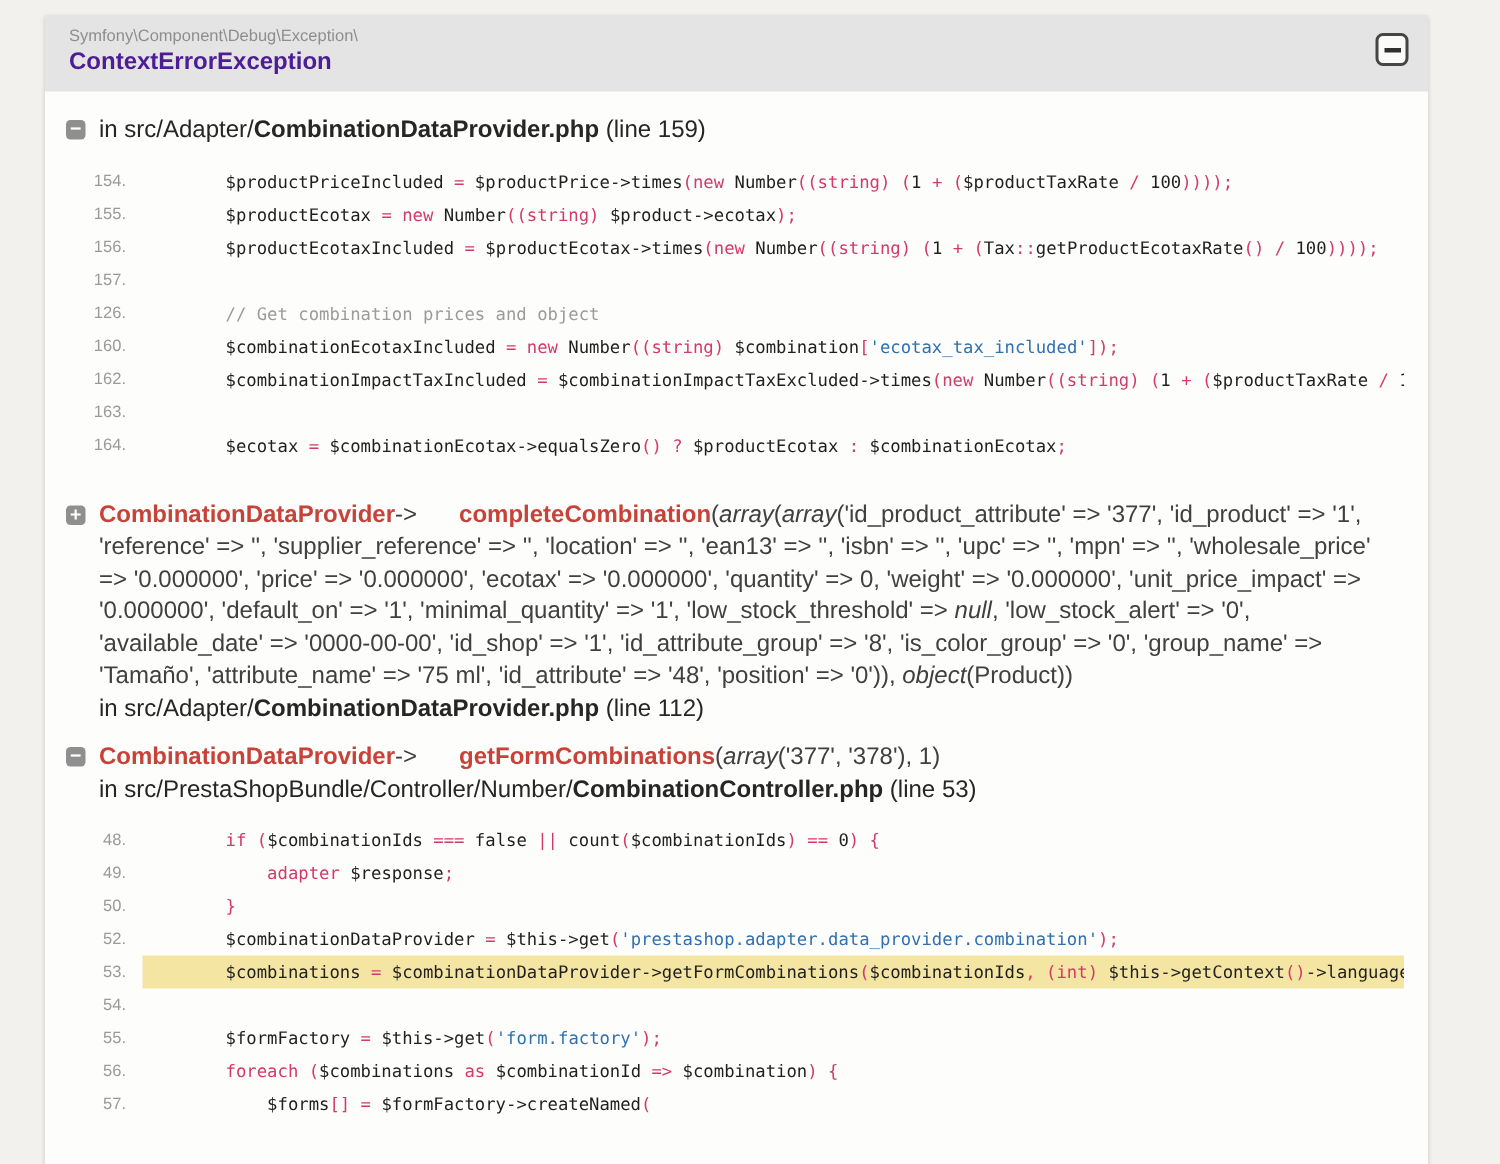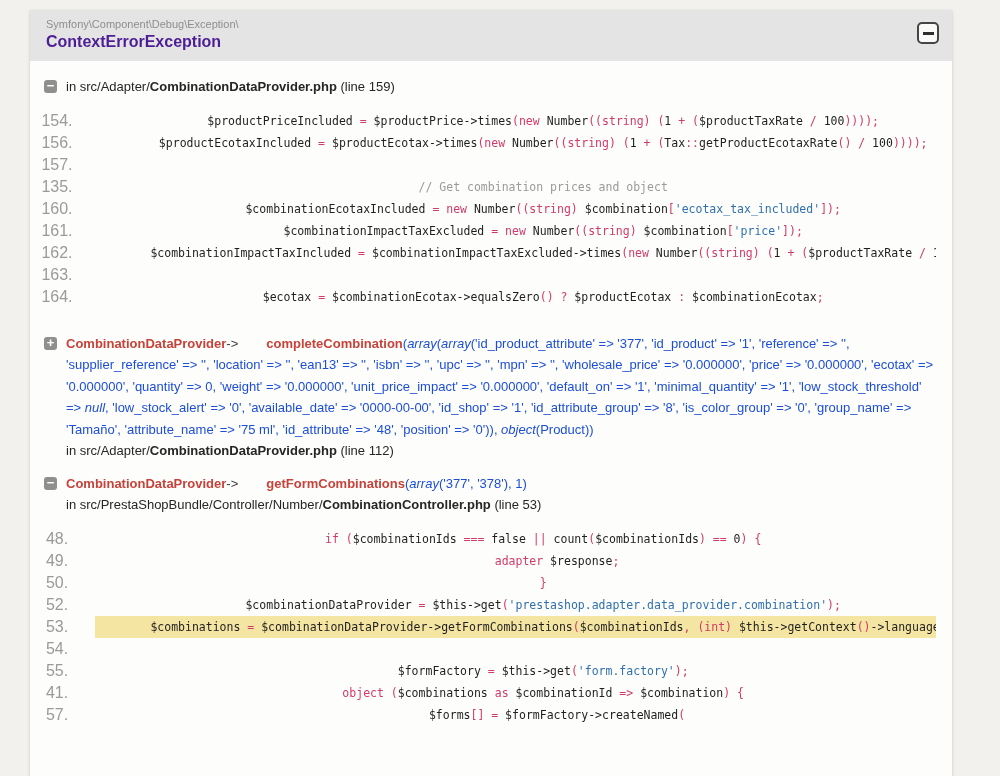--- a/index.html
+++ b/index.html
@@ -12,34 +12,34 @@
   .exc-toggle{position:absolute;top:12px;right:13px;width:22px;height:22px;
     border:2px solid #454545;border-radius:5px;background:#fafaf9;
     display:flex;align-items:center;justify-content:center;padding:0;cursor:pointer;}
   .exc-toggle .bar{width:11px;height:3px;background:#2f2f2f;}
   .trace-body{padding:10px 0 40px;}
   .trace-block{margin-bottom:6px;}
   .trace-head{display:flex;gap:9px;padding:5px 14px 0;}
   .tog{flex:0 0 13px;width:13px;height:13px;border-radius:3px;background:#8f8f8f;
     color:#fff;font-weight:bold;font-size:13px;line-height:12px;text-align:center;
     margin-top:4px;cursor:pointer;user-select:none;}
-  .trace-text{flex:1;font-size:13px;line-height:21.5px;color:#2a2a2a;padding-right:4px;}
+  .trace-text{flex:1;font-size:16px;line-height:21.5px;color:#2a2a2a;padding-right:4px;}
   .cls{color:var(--trace-red,#c7433a);font-weight:bold;}
   .arw{color:#3c3c3c;}
   .mth{color:var(--trace-red,#c7433a);font-weight:bold;margin-left:28px;}
-  .args{color:#1d4ed8;}
+  .args{color:#404040;}
   .args i{font-style:italic;}
   .loc-line{color:#262626;}
   .loc-line .file{font-weight:bold;}
   .code{margin:12px 0 20px;}
   .code-line{display:flex;height:22px;font-family:"DejaVu Sans Mono",monospace;
     font-size:11.5px;white-space:pre;padding-right:16px;}
-  .ln{flex:0 0 65px;box-sizing:border-box;padding-right:11px;text-align:center;
-    color:#9a9a9a;font-size:16px;line-height:22px;font-family:"Liberation Sans",sans-serif;}
-  .cd{flex:1;line-height:22px;height:22px;overflow:hidden;text-align:center;}
+  .ln{flex:0 0 65px;box-sizing:border-box;padding-right:11px;text-align:right;
+    color:#9a9a9a;font-size:11px;line-height:22px;font-family:"Liberation Sans",sans-serif;}
+  .cd{flex:1;line-height:22px;height:22px;overflow:hidden;}
   .code-line.hl .cd{background:var(--highlight-bg,#f5e5a3);}
   .tk-d{color:var(--default,#1f1f1f);}
   .tk-k{color:var(--keyword,#d23a6a);}
   .tk-s{color:var(--string,#3070af);}
   .tk-c{color:var(--comment,#9b9b9b);}
 </style>
 </head>
 <body>
 
 <div class="exc-panel">
@@ -53,25 +53,25 @@
   <div class="trace-body">
       <div class="trace-block">
         <div class="trace-head">
           <span class="tog">−</span>
           <div class="trace-text">
             <div class="loc-line"><span class="pfx">in src/Adapter/</span><span class="file">CombinationDataProvider.php</span><span class="sfx"> (line 159)</span></div>
           </div>
         </div>
         <div class="code">
           <div class="code-line"><span class="ln">154.</span><span class="cd"><span class="tk-d">        $productPriceIncluded </span><span class="tk-k">= </span><span class="tk-d">$productPrice-&gt;times</span><span class="tk-k">(new </span><span class="tk-d">Number</span><span class="tk-k">((string) (</span><span class="tk-d">1 </span><span class="tk-k">+ (</span><span class="tk-d">$productTaxRate </span><span class="tk-k">/ </span><span class="tk-d">100</span><span class="tk-k">))));</span></span></div>
+          <div class="code-line"><span class="ln">155.</span><span class="cd"><span class="tk-d">        $productEcotax </span><span class="tk-k">= new </span><span class="tk-d">Number</span><span class="tk-k">((string) </span><span class="tk-d">$product-&gt;ecotax</span><span class="tk-k">);</span></span></div>
           <div class="code-line"><span class="ln">156.</span><span class="cd"><span class="tk-d">        $productEcotaxIncluded </span><span class="tk-k">= </span><span class="tk-d">$productEcotax-&gt;times</span><span class="tk-k">(new </span><span class="tk-d">Number</span><span class="tk-k">((string) (</span><span class="tk-d">1 </span><span class="tk-k">+ (</span><span class="tk-d">Tax</span><span class="tk-k">::</span><span class="tk-d">getProductEcotaxRate</span><span class="tk-k">() / </span><span class="tk-d">100</span><span class="tk-k">))));</span></span></div>
           <div class="code-line"><span class="ln">157.</span><span class="cd"></span></div>
-          <div class="code-line"><span class="ln">135.</span><span class="cd"><span class="tk-c">        // Get combination prices and object</span></span></div>
+          <div class="code-line"><span class="ln">126.</span><span class="cd"><span class="tk-c">        // Get combination prices and object</span></span></div>
           <div class="code-line"><span class="ln">160.</span><span class="cd"><span class="tk-d">        $combinationEcotaxIncluded </span><span class="tk-k">= new </span><span class="tk-d">Number</span><span class="tk-k">((string) </span><span class="tk-d">$combination</span><span class="tk-k">[</span><span class="tk-s">'ecotax_tax_included'</span><span class="tk-k">]);</span></span></div>
-          <div class="code-line"><span class="ln">161.</span><span class="cd"><span class="tk-d">        $combinationImpactTaxExcluded </span><span class="tk-k">= new </span><span class="tk-d">Number</span><span class="tk-k">((string) </span><span class="tk-d">$combination</span><span class="tk-k">[</span><span class="tk-s">'price'</span><span class="tk-k">]);</span></span></div>
           <div class="code-line"><span class="ln">162.</span><span class="cd"><span class="tk-d">        $combinationImpactTaxIncluded </span><span class="tk-k">= </span><span class="tk-d">$combinationImpactTaxExcluded-&gt;times</span><span class="tk-k">(new </span><span class="tk-d">Number</span><span class="tk-k">((string) (</span><span class="tk-d">1 </span><span class="tk-k">+ (</span><span class="tk-d">$productTaxRate </span><span class="tk-k">/ </span><span class="tk-d">100</span></span></div>
           <div class="code-line"><span class="ln">163.</span><span class="cd"></span></div>
           <div class="code-line"><span class="ln">164.</span><span class="cd"><span class="tk-d">        $ecotax </span><span class="tk-k">= </span><span class="tk-d">$combinationEcotax-&gt;equalsZero</span><span class="tk-k">() ? </span><span class="tk-d">$productEcotax </span><span class="tk-k">: </span><span class="tk-d">$combinationEcotax</span><span class="tk-k">;</span></span></div>
         </div>
       </div>
       <div class="trace-block">
         <div class="trace-head">
           <span class="tog">+</span>
           <div class="trace-text">
             <div class="call-line"><span class="cls">CombinationDataProvider</span><span class="arw">-&gt;</span><span class="mth">completeCombination</span><span class="args">(<i>array</i>(<i>array</i>('id_product_attribute' =&gt; '377', 'id_product' =&gt; '1', 'reference' =&gt; '', 'supplier_reference' =&gt; '', 'location' =&gt; '', 'ean13' =&gt; '', 'isbn' =&gt; '', 'upc' =&gt; '', 'mpn' =&gt; '', 'wholesale_price' =&gt; '0.000000', 'price' =&gt; '0.000000', 'ecotax' =&gt; '0.000000', 'quantity' =&gt; 0, 'weight' =&gt; '0.000000', 'unit_price_impact' =&gt; '0.000000', 'default_on' =&gt; '1', 'minimal_quantity' =&gt; '1', 'low_stock_threshold' =&gt; <i>null</i>, 'low_stock_alert' =&gt; '0', 'available_date' =&gt; '0000-00-00', 'id_shop' =&gt; '1', 'id_attribute_group' =&gt; '8', 'is_color_group' =&gt; '0', 'group_name' =&gt; 'Tamaño', 'attribute_name' =&gt; '75 ml', 'id_attribute' =&gt; '48', 'position' =&gt; '0')), <i>object</i>(Product))</span></div>
@@ -88,18 +88,18 @@
           </div>
         </div>
         <div class="code">
           <div class="code-line"><span class="ln">48.</span><span class="cd"><span class="tk-k">        if (</span><span class="tk-d">$combinationIds </span><span class="tk-k">=== </span><span class="tk-d">false </span><span class="tk-k">|| </span><span class="tk-d">count</span><span class="tk-k">(</span><span class="tk-d">$combinationIds</span><span class="tk-k">) == </span><span class="tk-d">0</span><span class="tk-k">) {</span></span></div>
           <div class="code-line"><span class="ln">49.</span><span class="cd"><span class="tk-k">            adapter </span><span class="tk-d">$response</span><span class="tk-k">;</span></span></div>
           <div class="code-line"><span class="ln">50.</span><span class="cd"><span class="tk-k">        }</span></span></div>
           <div class="code-line"><span class="ln">52.</span><span class="cd"><span class="tk-d">        $combinationDataProvider </span><span class="tk-k">= </span><span class="tk-d">$this-&gt;get</span><span class="tk-k">(</span><span class="tk-s">'prestashop.adapter.data_provider.combination'</span><span class="tk-k">);</span></span></div>
           <div class="code-line hl"><span class="ln">53.</span><span class="cd"><span class="tk-d">        $combinations </span><span class="tk-k">= </span><span class="tk-d">$combinationDataProvider-&gt;getFormCombinations</span><span class="tk-k">(</span><span class="tk-d">$combinationIds</span><span class="tk-k">, (int) </span><span class="tk-d">$this-&gt;getContext</span><span class="tk-k">()</span><span class="tk-d">-&gt;language-&gt;id</span></span></div>
           <div class="code-line"><span class="ln">54.</span><span class="cd"></span></div>
           <div class="code-line"><span class="ln">55.</span><span class="cd"><span class="tk-d">        $formFactory </span><span class="tk-k">= </span><span class="tk-d">$this-&gt;get</span><span class="tk-k">(</span><span class="tk-s">'form.factory'</span><span class="tk-k">);</span></span></div>
-          <div class="code-line"><span class="ln">41.</span><span class="cd"><span class="tk-k">        object (</span><span class="tk-d">$combinations </span><span class="tk-k">as </span><span class="tk-d">$combinationId </span><span class="tk-k">=&gt; </span><span class="tk-d">$combination</span><span class="tk-k">) {</span></span></div>
+          <div class="code-line"><span class="ln">56.</span><span class="cd"><span class="tk-k">        foreach (</span><span class="tk-d">$combinations </span><span class="tk-k">as </span><span class="tk-d">$combinationId </span><span class="tk-k">=&gt; </span><span class="tk-d">$combination</span><span class="tk-k">) {</span></span></div>
           <div class="code-line"><span class="ln">57.</span><span class="cd"><span class="tk-d">            $forms</span><span class="tk-k">[] = </span><span class="tk-d">$formFactory-&gt;createNamed</span><span class="tk-k">(</span></span></div>
         </div>
       </div>
     </div>
 </div>
 
 </body></html>

